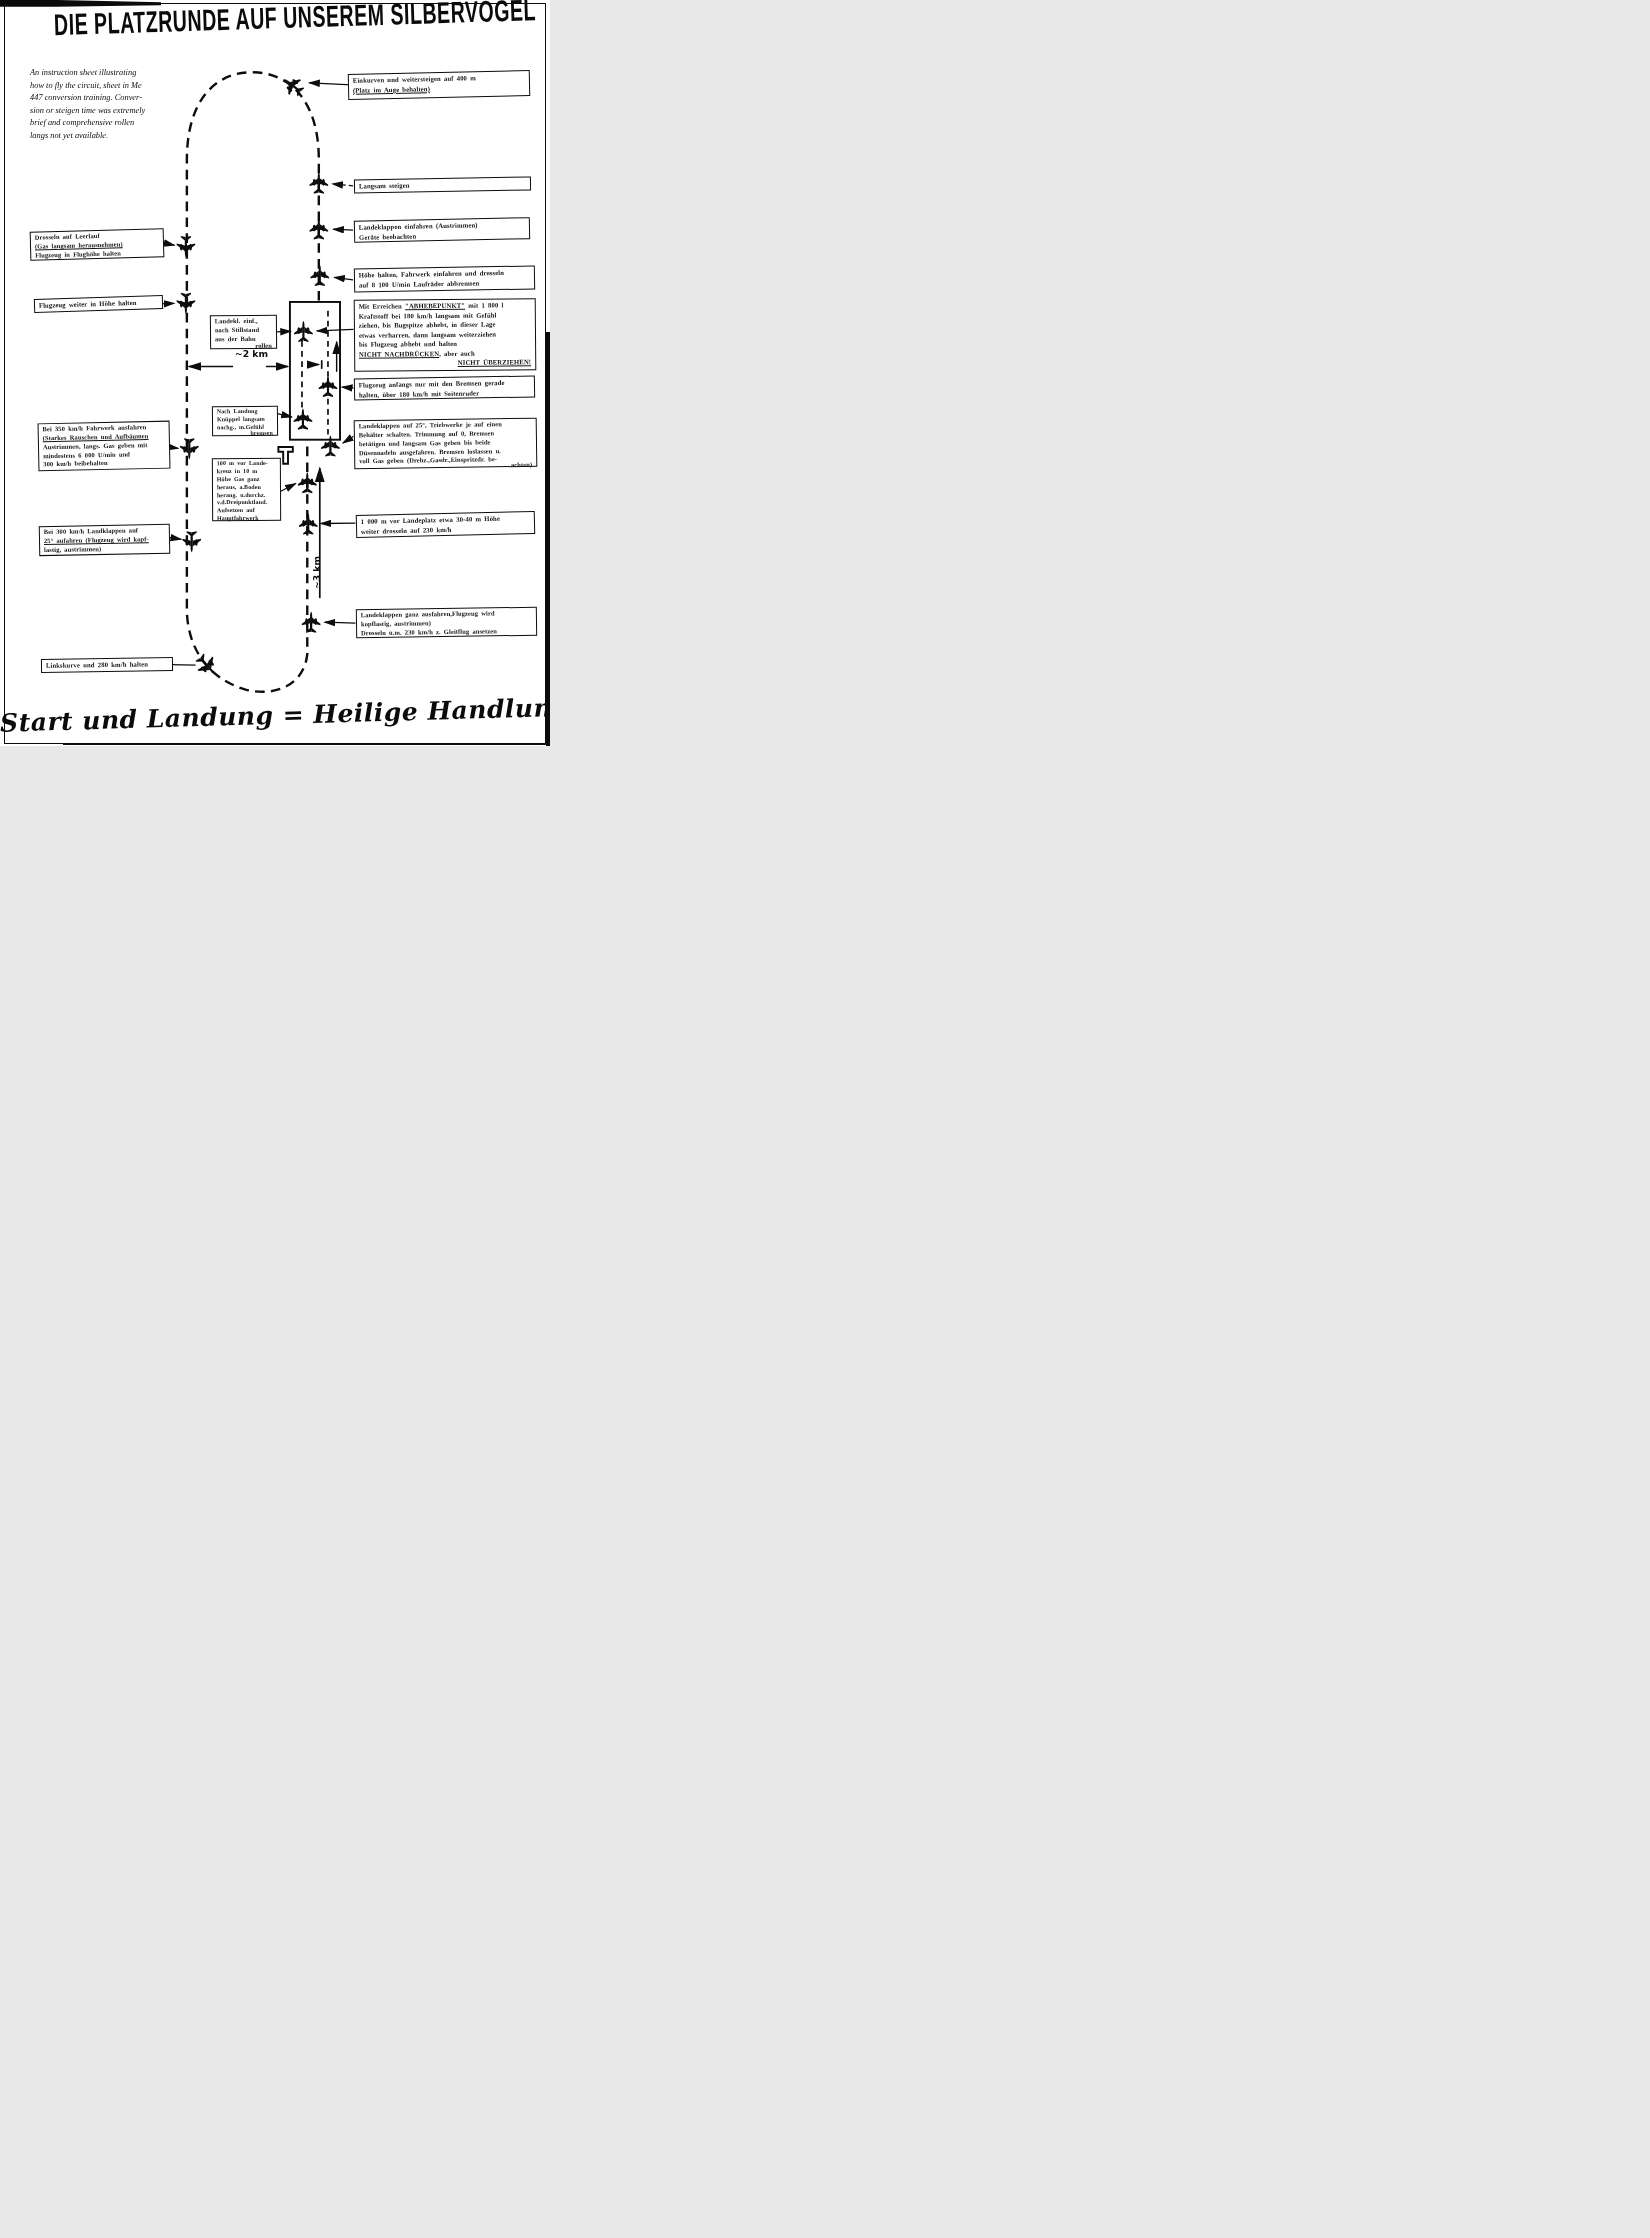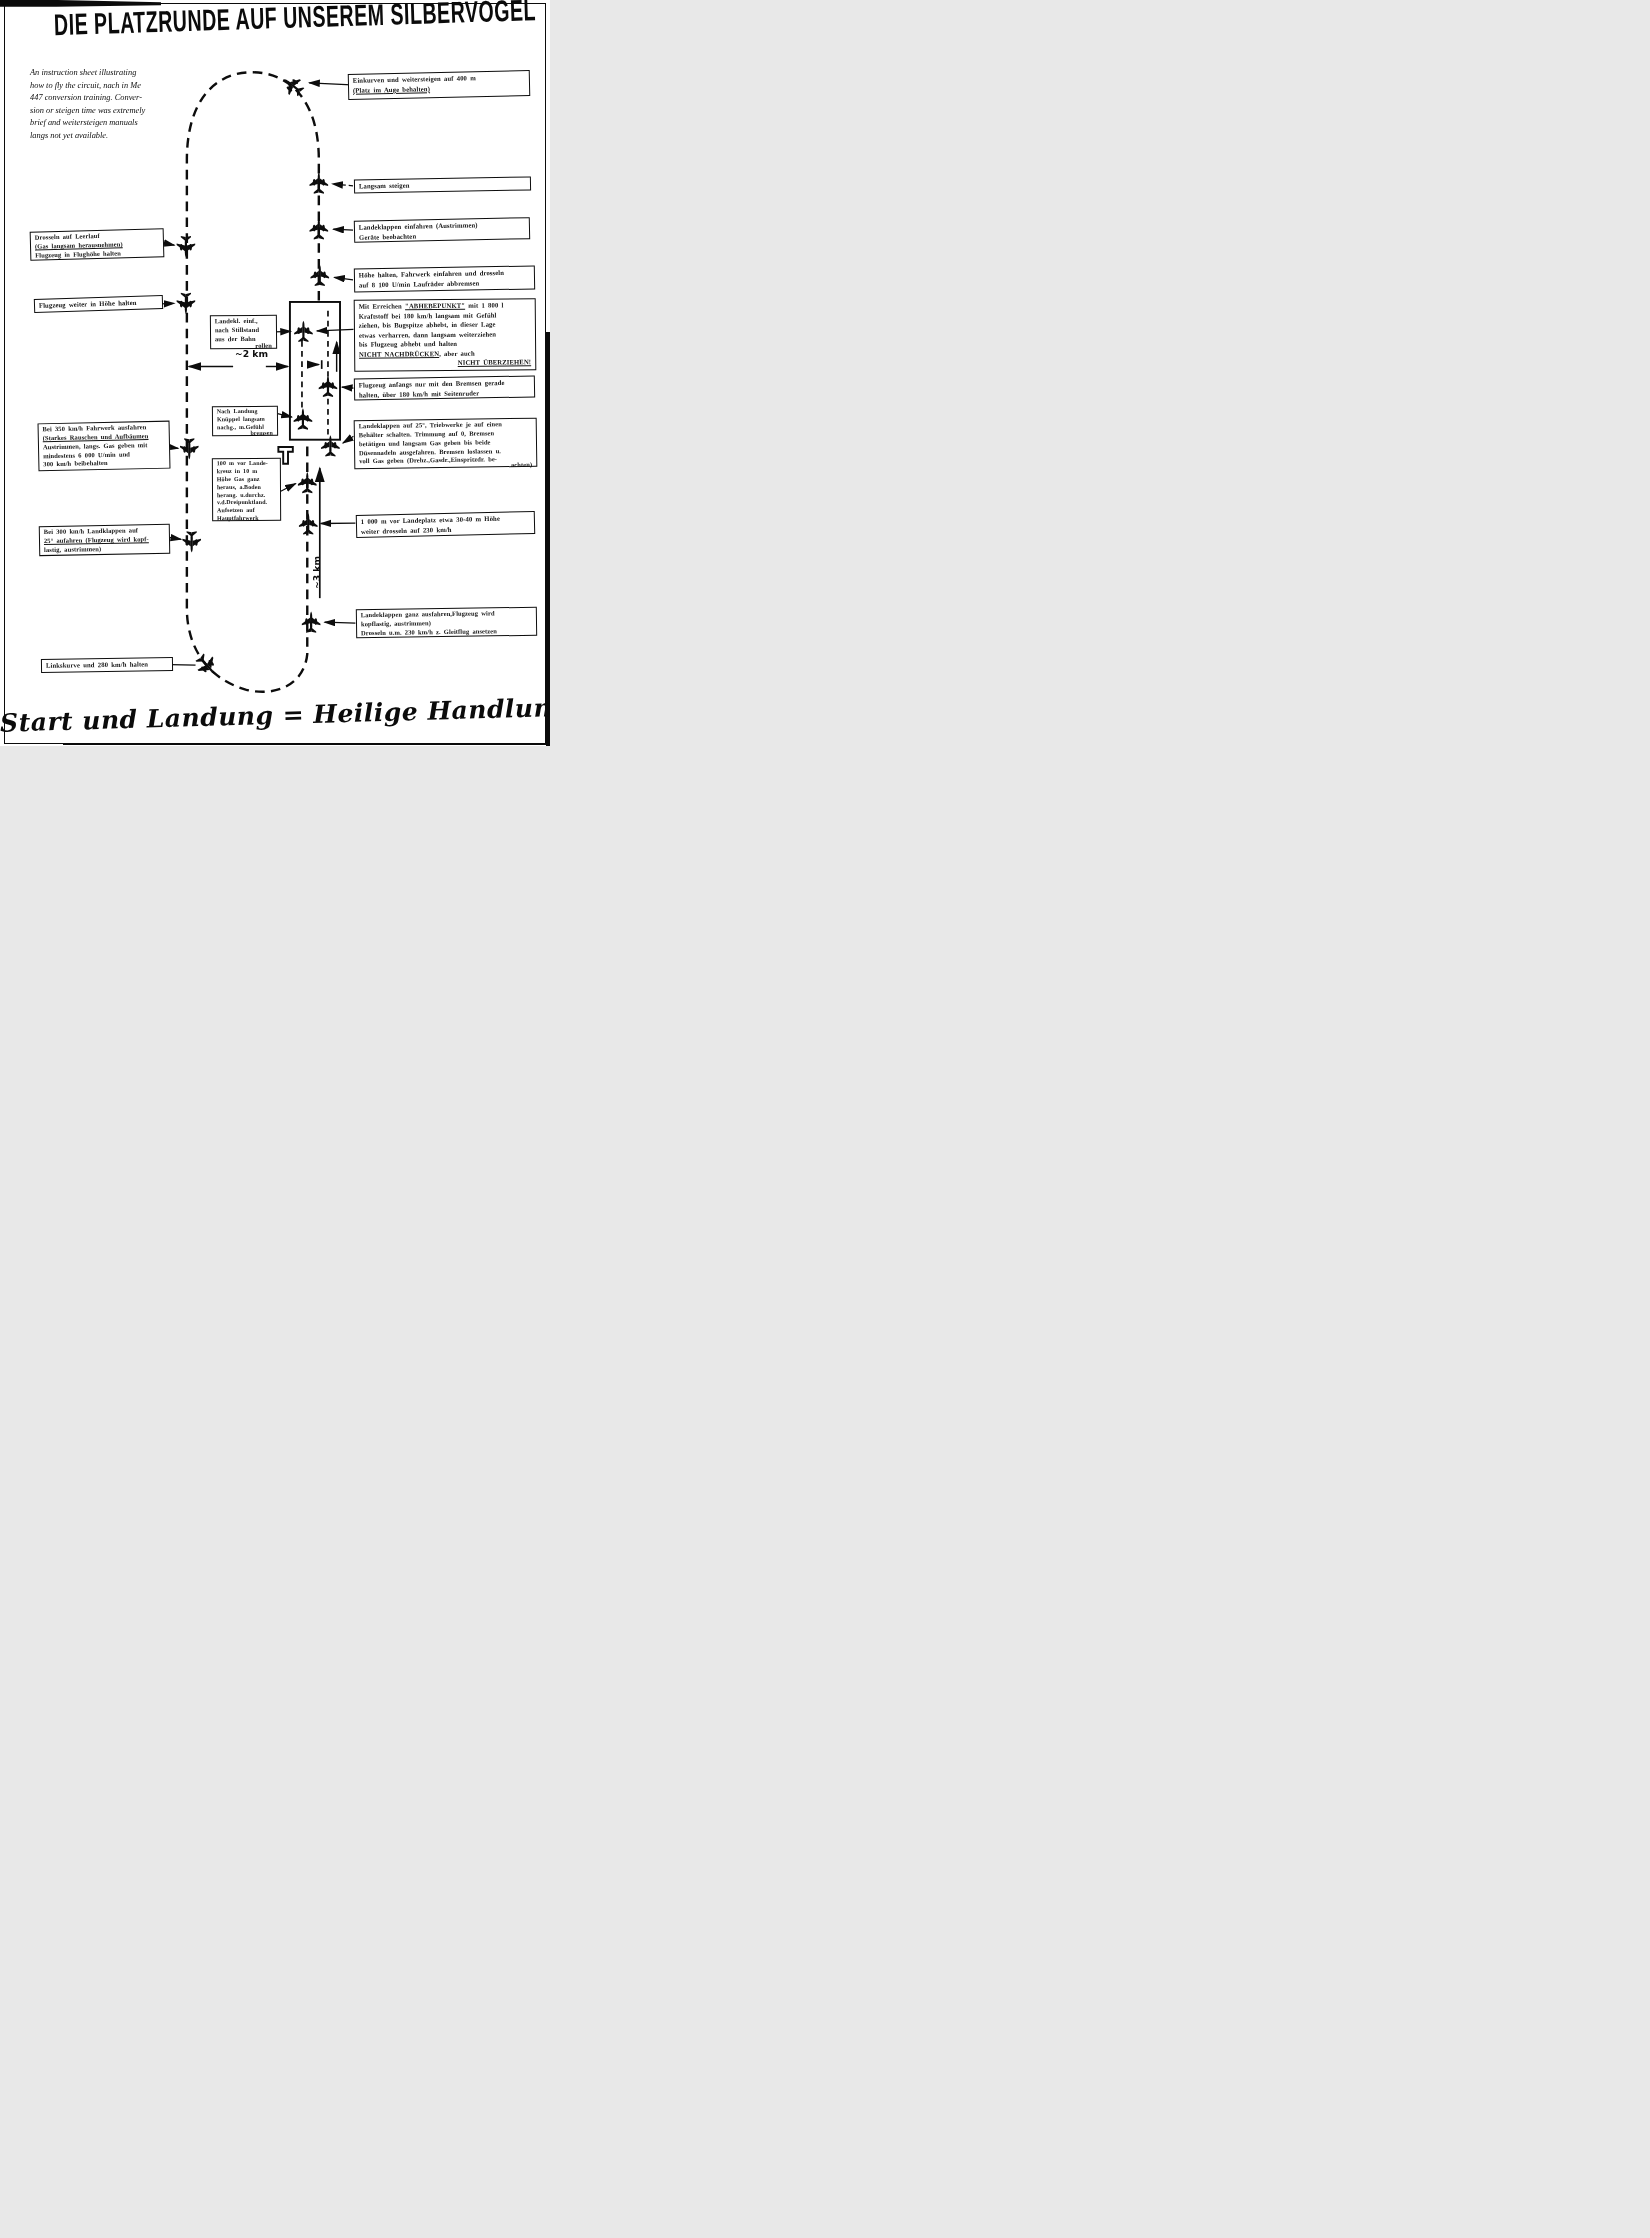--- a/index.html
+++ b/index.html
@@ -36,24 +36,24 @@
   <div class="frame"></div>
 
   <div class="artifact" style="left:0;top:0;width:161px;height:6.7px;clip-path:polygon(0 0,36% 0,100% 35%,100% 80%,35% 100%,0 100%);"></div>
   <div class="artifact" style="left:546px;top:332px;width:3.9px;height:414px;"></div>
   <div class="artifact" style="left:63px;top:744px;width:487px;height:1.4px;"></div>
 
   <div class="title">DIE PLATZRUNDE AUF UNSEREM SILBERVOGEL</div>
 
   <div class="intro">
     <span class="bl">An instruction sheet illustrating</span>
-    <span class="bl">how to fly the circuit, nach in Me</span>
+    <span class="bl">how to fly the circuit, sheet in Me</span>
     <span class="bl">447 conversion training. Conver-</span>
     <span class="bl">sion or steigen time was extremely</span>
-    <span class="bl">brief and weitersteigen manuals</span>
+    <span class="bl">brief and comprehensive rollen</span>
     <span class="bl">langs not yet available.</span>
   </div>
 
   <svg class="layer" width="550" height="746" viewBox="0 0 1142 1549">
     <defs>
       <marker id="arr" markerWidth="11" markerHeight="8" refX="8.5" refY="3" orient="auto" markerUnits="strokeWidth">
         <path d="M0,0 L9.5,3 L0,6 Z" fill="#0d0d0d"></path>
       </marker>
       <g id="plane" fill="#0d0d0d">
         <path d="M22 0 C23.6 2.5 24.3 6 24.4 10 L24.5 34 C24.5 37.5 24 40.5 23.3 42.5 L20.7 42.5 C20 40.5 19.5 37.5 19.5 34 L19.6 10 C19.7 6 20.4 2.5 22 0 Z"></path>

